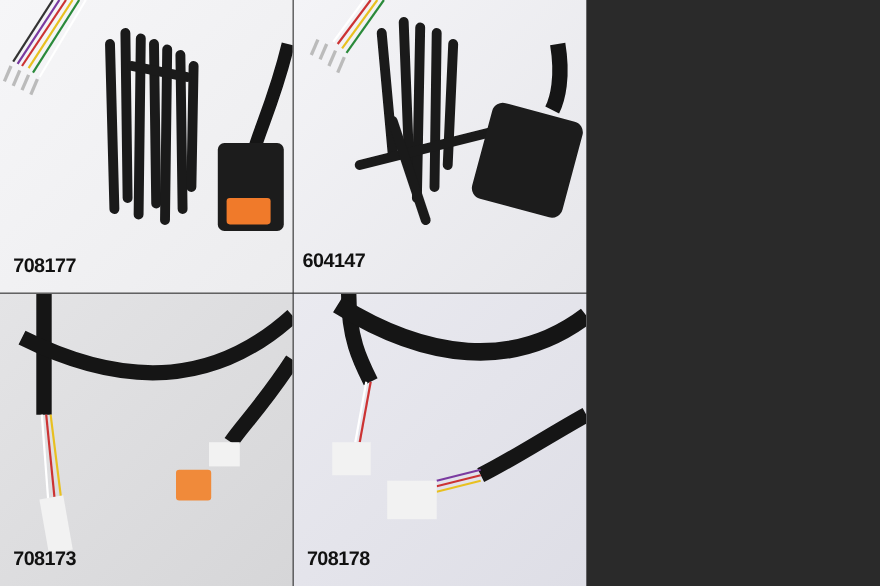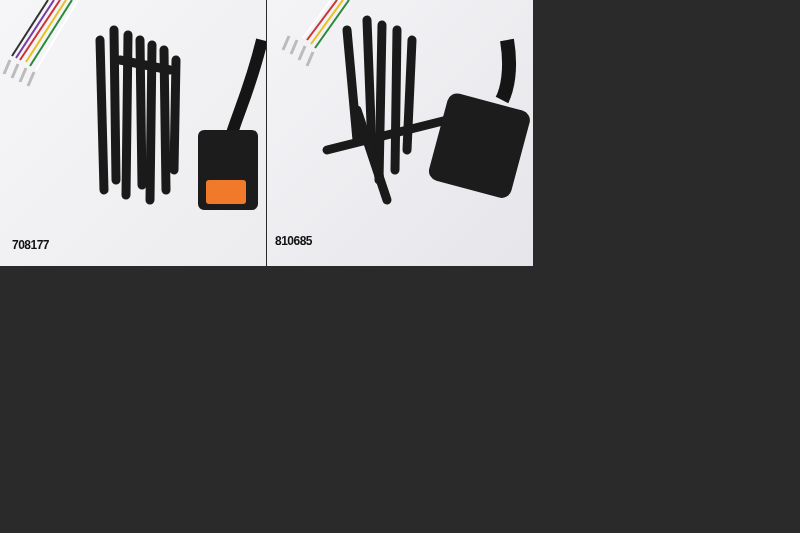--- a/index.html
+++ b/index.html
@@ -5,21 +5,21 @@
   html,body{margin:0;padding:0;}
   body{width:800px;height:533px;overflow:hidden;background:#fff;font-family:"Liberation Sans",sans-serif;}
   .grid{position:relative;width:800px;height:533px;background:#2a2a2a;}
   .panel{position:absolute;overflow:hidden;}
   .p1{left:0;top:0;width:266px;height:266px;background:linear-gradient(135deg,#f6f6f8,#ececee);}
   .p2{left:267px;top:0;width:266px;height:266px;background:linear-gradient(135deg,#f4f4f7,#e6e6ea);}
   .p3{left:534px;top:0;width:266px;height:266px;background:linear-gradient(135deg,#ececf2,#e2e2ea);}
   .p4{left:0;top:267px;width:266px;height:266px;background:linear-gradient(135deg,#e4e4e6,#d6d6d8);}
   .p5{left:267px;top:267px;width:266px;height:266px;background:linear-gradient(135deg,#eaeaf0,#dedee6);}
   .p6{left:534px;top:267px;width:266px;height:266px;background:linear-gradient(135deg,#e8e8ee,#dadae2);}
-  .label{position:absolute;left:12px;bottom:14px;font-weight:bold;font-size:12px;color:#111;letter-spacing:-0.5px;}
+  .label{position:absolute;left:12px;bottom:14px;font-weight:bold;font-size:18px;color:#111;letter-spacing:-0.5px;}
   .p2 .label{left:8px;bottom:18px;}
   svg{position:absolute;left:0;top:0;}
 </style>
 </head>
 <body>
 
 <div class="grid">
 
   <div class="panel p1">
     <svg width="266" height="266">
@@ -73,20 +73,55 @@
           <path d="M100 20 L105 150"></path>
           <path d="M115 25 L112 180"></path>
         <path d="M130 30 L128 170"></path>
           <path d="M145 40 L140 150"></path>
           <path d="M60 150 L180 120"></path>
         <path d="M90 110 L120 200"></path>
       </g>
       <path d="M240 40 C245 70 240 90 235 100" stroke="#151515" stroke-width="14" fill="none"></path>
       <rect x="170" y="100" width="85" height="90" rx="10" fill="#1c1c1c" transform="rotate(15 210 145)"></rect>
     </svg>
-    <div class="label">810685</div>
+    <div class="label">604147</div>
   </div>
 
 
+  <div class="panel p4">
+    <svg width="266" height="266">
+      <path d="M40 0 L40 110" stroke="#151515" stroke-width="14" fill="none"></path>
+      <path d="M20 40 C120 90 200 80 266 20" stroke="#151515" stroke-width="14" fill="none"></path>
+      <path d="M266 60 C240 100 220 120 210 135" stroke="#151515" stroke-width="14" fill="none"></path>
+      <g stroke-width="2">
+          <path d="M42 110 L50 190" stroke="#c33"></path>
+          <path d="M38 110 L44 190" stroke="#fff"></path>
+          <path d="M46 110 L56 190" stroke="#e8c020"></path>
+        </g>
+      <rect x="40" y="185" width="22" height="50" fill="#f2f2f2" transform="rotate(-10 50 210)"></rect>
+      <rect x="190" y="135" width="28" height="22" fill="#f2f2f2"></rect>
+      <rect x="160" y="160" width="32" height="28" rx="3" fill="#f08a3a"></rect>
+    </svg>
+    <div class="label">708173</div>
+  </div>
 
+  <div class="panel p5">
+    <svg width="266" height="266">
+      <path d="M50 0 C50 40 60 60 70 80" stroke="#151515" stroke-width="14" fill="none"></path>
+      <path d="M40 10 C120 60 200 70 266 20" stroke="#151515" stroke-width="16" fill="none"></path>
+      <path d="M266 110 C230 130 200 150 170 165" stroke="#151515" stroke-width="14" fill="none"></path>
+      <g stroke-width="2">
+          <path d="M70 80 L60 135" stroke="#c33"></path>
+          <path d="M66 80 L56 135" stroke="#fff"></path>
+        </g>
+      <rect x="35" y="135" width="35" height="30" fill="#f2f2f2"></rect>
+      <g stroke-width="2">
+          <path d="M170 165 L130 175" stroke="#c33"></path>
+          <path d="M170 170 L130 180" stroke="#e8c020"></path>
+          <path d="M170 160 L130 170" stroke="#7a3aa0"></path>
+        </g>
+      <rect x="85" y="170" width="45" height="35" fill="#f2f2f2"></rect>
+    </svg>
+    <div class="label">708178</div>
+  </div>
 
 
 </div>
 
 </body></html>

